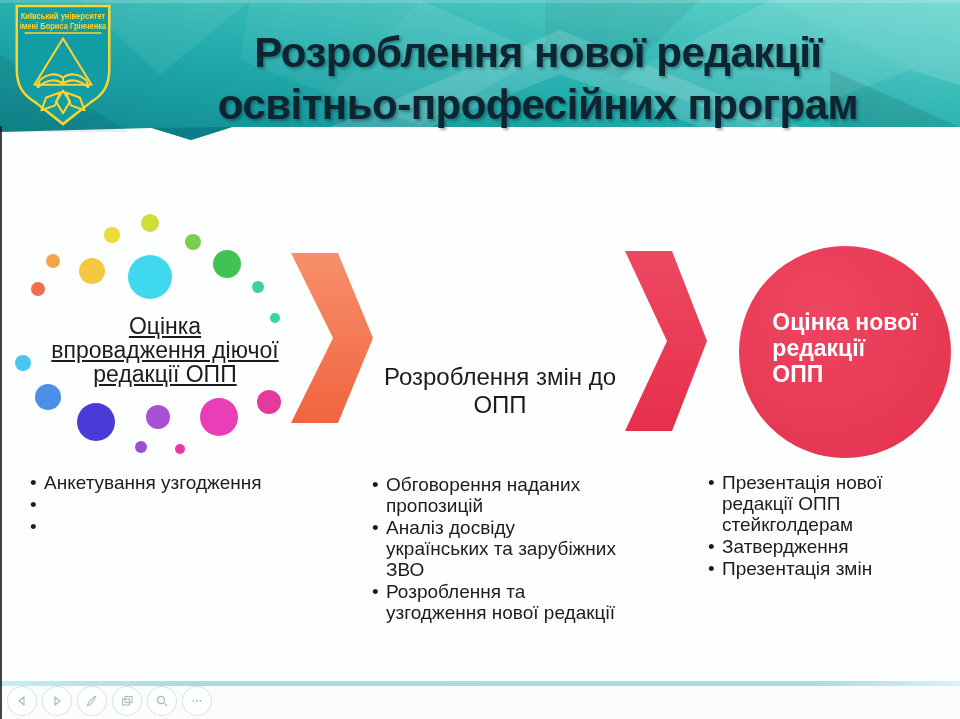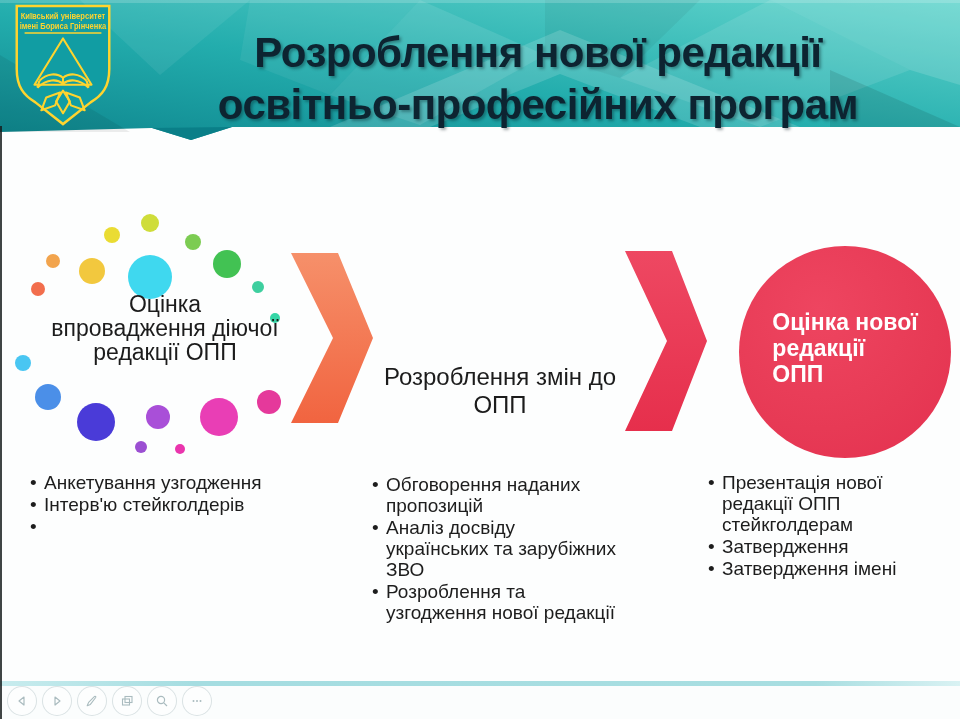--- a/index.html
+++ b/index.html
@@ -24,21 +24,21 @@
 
   
   .dots-layer{position:absolute;inset:0;z-index:2;pointer-events:none;}
   .dot{position:absolute;border-radius:50%;}
   .arrows-layer{position:absolute;inset:0;z-index:3;pointer-events:none;}
 
   .stage-label{
     position:absolute;z-index:4;text-align:center;color:#1c1c1c;
     font-size:23px;line-height:24px;white-space:pre-line;
   }
-  .stage1-label{left:20px;top:292px;width:290px;}
+  .stage1-label{left:20px;top:314px;width:290px;text-decoration:underline;}
   .stage2-label{left:355px;top:317px;width:290px;font-size:24px;line-height:28px;margin-top:46px;}
 
   .stage3-circle{
     position:absolute;left:739px;top:246px;width:212px;height:212px;border-radius:50%;
     background:radial-gradient(circle at 38% 30%, #ee4560 0%, #e73a55 60%, #e43050 100%);
     z-index:3;display:flex;align-items:center;justify-content:center;
   }
   .stage3-text{
     color:#ffffff;font-size:23px;line-height:26px;font-weight:600;
     text-align:left;white-space:pre-line;padding-bottom:8px;
@@ -162,21 +162,20 @@
 ОПП</div>
   </div>
 
   <ul class="blist list1">
       <li>
         <span class="bl">•</span>
         <span class="bt">Анкетування узгодження</span>
       </li>
       <li>
         <span class="bl">•</span>
-        <span class="bt">Інтерв'ю стейкголдерів</span>
       </li>
       <li>
         <span class="bl">•</span>
       </li>
     </ul>
   <ul class="blist list2">
       <li>
         <span class="bl">•</span>
         <span class="bt">Обговорення наданих
 пропозицій</span>
@@ -199,21 +198,21 @@
         <span class="bt">Презентація нової
 редакції ОПП
 стейкголдерам</span>
       </li>
       <li>
         <span class="bl">•</span>
         <span class="bt">Затвердження</span>
       </li>
       <li>
         <span class="bl">•</span>
-        <span class="bt">Затвердження імені</span>
+        <span class="bt">Презентація змін</span>
       </li>
     </ul>
 
   <div class="footer-line"></div>
   <div class="footer">
     <div class="controls">
       <div class="ctl">
         <svg width="16" height="16" viewBox="0 0 16 16">
           <path d="M10,4 L5,8 L10,12 Z" fill="none" stroke="#8fa6ab" stroke-width="1.2" stroke-linejoin="round"></path>
         </svg>

